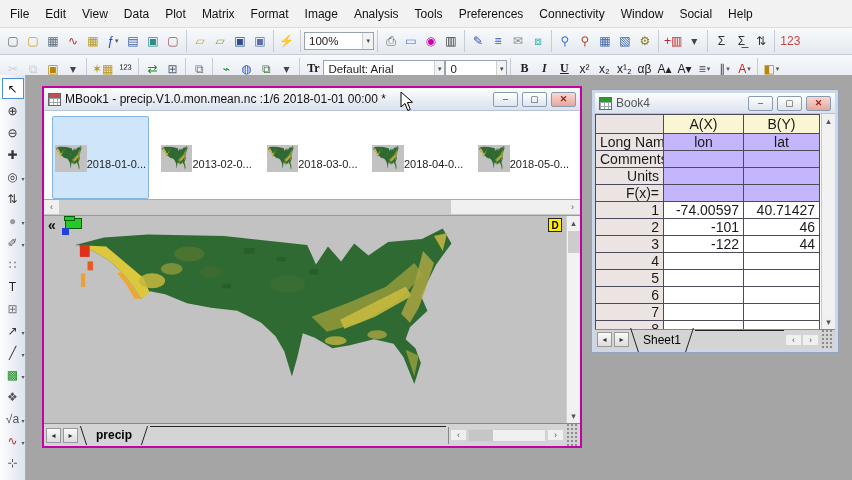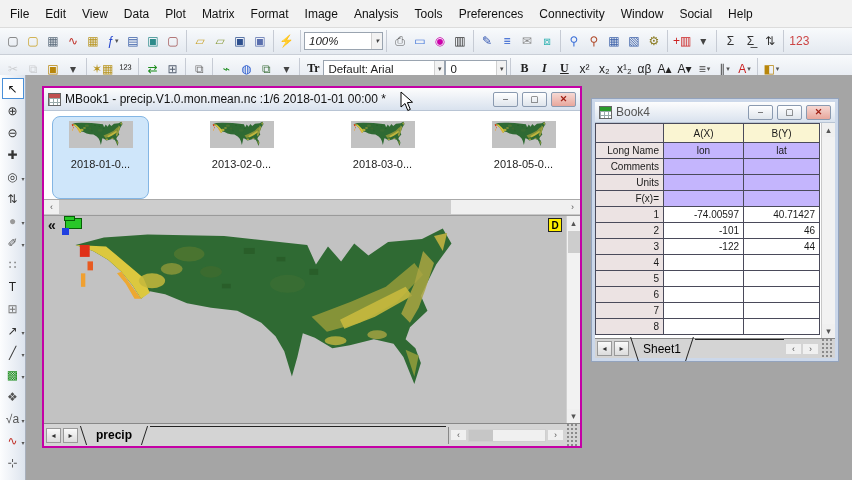--- a/index.html
+++ b/index.html
@@ -14,21 +14,21 @@
   .tb { display:flex; align-items:center; background:linear-gradient(#f8fafc,#e4e9f0); border-bottom:1px solid #c9ced6; overflow:hidden; }
   .tb1 { height:27px; }
   .tb2 { height:28px; }
   .tgrp { display:flex; align-items:center; padding:0 3px; height:22px; }
   .tgrp + .tgrp { border-left:1px solid #c6cbd4; }
   .tbtn { min-width:20px; height:21px; display:flex; align-items:center; justify-content:center; font-size:12px; border:1px solid transparent; border-radius:2px; padding:0 1px; white-space:nowrap; cursor:default; }
   .tbtn[data-dim="1"] { opacity:.4; }
   .tbtn[data-dd="1"]::after { content:"▾"; font-size:7px; margin-left:1px; color:#555; }
   .combo { height:18px; background:#fff; border:1px solid #9aa4b0; display:flex; align-items:center; font-size:11.5px; padding:0 0 0 4px; color:#222; }
   .combo .cdd { margin-left:auto; font-size:7px; color:#444; border-left:1px solid #d0d0d0; padding:0 3px; height:100%; display:flex; align-items:center; background:#f2f2f2; }
-  .combo-zoom { width:79px;font-style:italic; }
+  .combo-zoom { width:70px; }
   .combo-font { width:122px; }
   .combo-size { width:62px; }
   [data-name="bold-button"] { font-weight:bold; font-family:"Liberation Serif",serif; }
   [data-name="italic-button"] { font-style:italic; font-family:"Liberation Serif",serif; font-weight:bold; }
   [data-name="underline-button"] { text-decoration:underline; font-family:"Liberation Serif",serif; font-weight:bold; }
   [data-name="font-button"] { font-family:"Liberation Serif",serif; font-weight:bold; }
 
   
   .sidebar { position:absolute; left:0; top:75px; bottom:0; width:26px; background:linear-gradient(90deg,#fcfdfe,#dde4ee); border-right:1px solid #a8b0bc; display:flex; flex-direction:column; align-items:center; padding-top:3px; gap:1px; overflow:hidden; }
   .stool { width:22px; height:21px; display:flex; align-items:center; justify-content:center; font-size:12px; color:#333; position:relative; border:1px solid transparent; }
@@ -47,21 +47,21 @@
   .wicon { width:13px; height:13px; flex:none; border:1px solid #666; background:
       linear-gradient(#c05050,#c05050) 0 0/100% 4px no-repeat,
       repeating-linear-gradient(90deg,#9aa 0 1px,transparent 1px 4px),
       repeating-linear-gradient(#9aa 0 1px,transparent 1px 4px), #fff; }
 
   
   .mbook { left:16px; top:11px; width:540px; height:362px; border:2px solid #c400a6; }
   .mbook .wtitle { color:#111; }
 
   .thumbpanel { height:89px; background:#fff; border-bottom:1px solid #aaa; display:flex; padding:5px 8px 0; justify-content:space-between; flex:none; }
-  .thumb { width:97px; display:flex; flex-direction:column; align-items:center; padding:4px 2px 2px; border:1px solid transparent; border-radius:8px; }
+  .thumb { width:97px; display:flex; flex-direction:row; align-items:center; padding:4px 2px 2px; border:1px solid transparent; border-radius:2px; }
   .thumb[data-sel="1"] { background:#cfe6fa; border-color:#84b6e4; }
   .timg { width:64px; height:27px; background:#c2c2c2; display:block; }
   .tlabel { font-size:11px; margin-top:10px; color:#222; white-space:nowrap; }
 
   .hscroll { height:15px; background:#f0f0f0; border-bottom:1px solid #c8c8c8; display:flex; align-items:stretch; flex:none; }
   .sbtn { width:15px; display:flex; align-items:center; justify-content:center; font-size:9px; color:#555; background:#f0f0f0; flex:none; }
   .hthumb { width:392px; background:#cdcdcd; }
 
   .mappanel { flex:1; position:relative; background:#c2c2c2; overflow:hidden; border-top:1px solid #9a9a9a; }
   .collapse { position:absolute; left:4px; top:1px; font-size:14px; font-weight:bold; color:#111; z-index:3; }
@@ -80,29 +80,29 @@
   .tab { height:19px; display:flex; align-items:center; padding:0 16px; font-weight:bold; font-size:12px; position:relative; color:#000; }
   .tab::before { content:""; position:absolute; left:3px; top:0; bottom:0; width:1px; background:#222; transform:skewX(18deg); }
   .tab::after  { content:""; position:absolute; right:3px; top:0; bottom:0; width:1px; background:#222; transform:skewX(-18deg); }
   .tabstrip { flex:1; height:19px; border-top:1px solid #222; }
   .tbdiv { width:1px; height:17px; background:#888; flex:none; }
   .track2 { width:78px; height:13px; background:#f0f0f0; border:1px solid #cfcfcf; position:relative; flex:none; }
   .thumb2 { position:absolute; left:0; top:0; bottom:0; width:24px; background:#c6c6c6; }
   .grip { width:13px; height:100%; background:radial-gradient(#8a8a8a 1px, transparent 1.2px); background-size:4px 4px; background-position:1px 3px; flex:none; }
 
   
-  .book4 { left:566px; top:24px; width:246px; height:262px; border:3px solid #ccd8ea; box-shadow:0 0 0 1px #93a3bd; }
+  .book4 { left:566px; top:15px; width:246px; height:262px; border:3px solid #ccd8ea; box-shadow:0 0 0 1px #93a3bd; }
   .book4 .titlebar { height:21px; }
   .book4 .wtitle { color:#555; }
   .book4 .wicon { background:
       linear-gradient(#2a9a2a,#2a9a2a) 0 0/100% 4px no-repeat,
       repeating-linear-gradient(90deg,#9aa 0 1px,transparent 1px 4px),
       repeating-linear-gradient(#9aa 0 1px,transparent 1px 4px), #fff; }
   .sheetwrap { flex:1; position:relative; overflow:hidden; background:#fff; }
-  table.sheet { border-collapse:collapse; table-layout:fixed; width:224px; font-size:10px; }
+  table.sheet { border-collapse:collapse; table-layout:fixed; width:224px; font-size:14px; }
   .sheet th, .sheet td { border:1px solid #4a4a5a; height:16px; padding:0 4px; overflow:hidden; white-space:nowrap; }
   .sheet th { height:19px; background:#faf5d2; font-weight:normal; text-align:center; }
   .sheet th.corner { background:#ece3e3; width:68px; }
   .sheet col.c-l { width:68px; } .sheet col.c-a { width:80px; } .sheet col.c-b { width:76px; }
   .sheet td.rl { background:#ece3e3; text-align:right; }
   .sheet td.ca, .sheet td.cb { background:#fff; text-align:right; }
   .sheet tr[data-hdr="1"] td.ca, .sheet tr[data-hdr="1"] td.cb { background:#c4b5fd; text-align:center; }
   .svscroll { position:absolute; right:0; top:0; bottom:0; width:14px; background:#f2f2f2; border-left:1px solid #c8c8c8; display:flex; flex-direction:column; align-items:center; }
   .svscroll .sbtn { width:14px; height:14px; }
   .book4 .tabbar { height:20px; }
@@ -341,20 +341,26 @@
           <span class="tlabel" data-name="slice-thumbnail-label">2013-02-0...</span>
         </div>
 
         <div class="thumb" data-name="slice-thumbnail">
           <svg class="timg" data-name="us-map-thumbnail-image" viewBox="0 0 430 115" preserveAspectRatio="none">
             <use href="#usmap"></use>
           </svg>
           <span class="tlabel" data-name="slice-thumbnail-label">2018-03-0...</span>
         </div>
 
+        <div class="thumb" data-name="slice-thumbnail">
+          <svg class="timg" data-name="us-map-thumbnail-image" viewBox="0 0 430 115" preserveAspectRatio="none">
+            <use href="#usmap"></use>
+          </svg>
+          <span class="tlabel" data-name="slice-thumbnail-label">2018-04-0...</span>
+        </div>
 
         <div class="thumb" data-name="slice-thumbnail">
           <svg class="timg" data-name="us-map-thumbnail-image" viewBox="0 0 430 115" preserveAspectRatio="none">
             <use href="#usmap"></use>
           </svg>
           <span class="tlabel" data-name="slice-thumbnail-label">2018-05-0...</span>
         </div>
       </div>
 
     <div class="hscroll" data-name="thumbnail-scrollbar">

